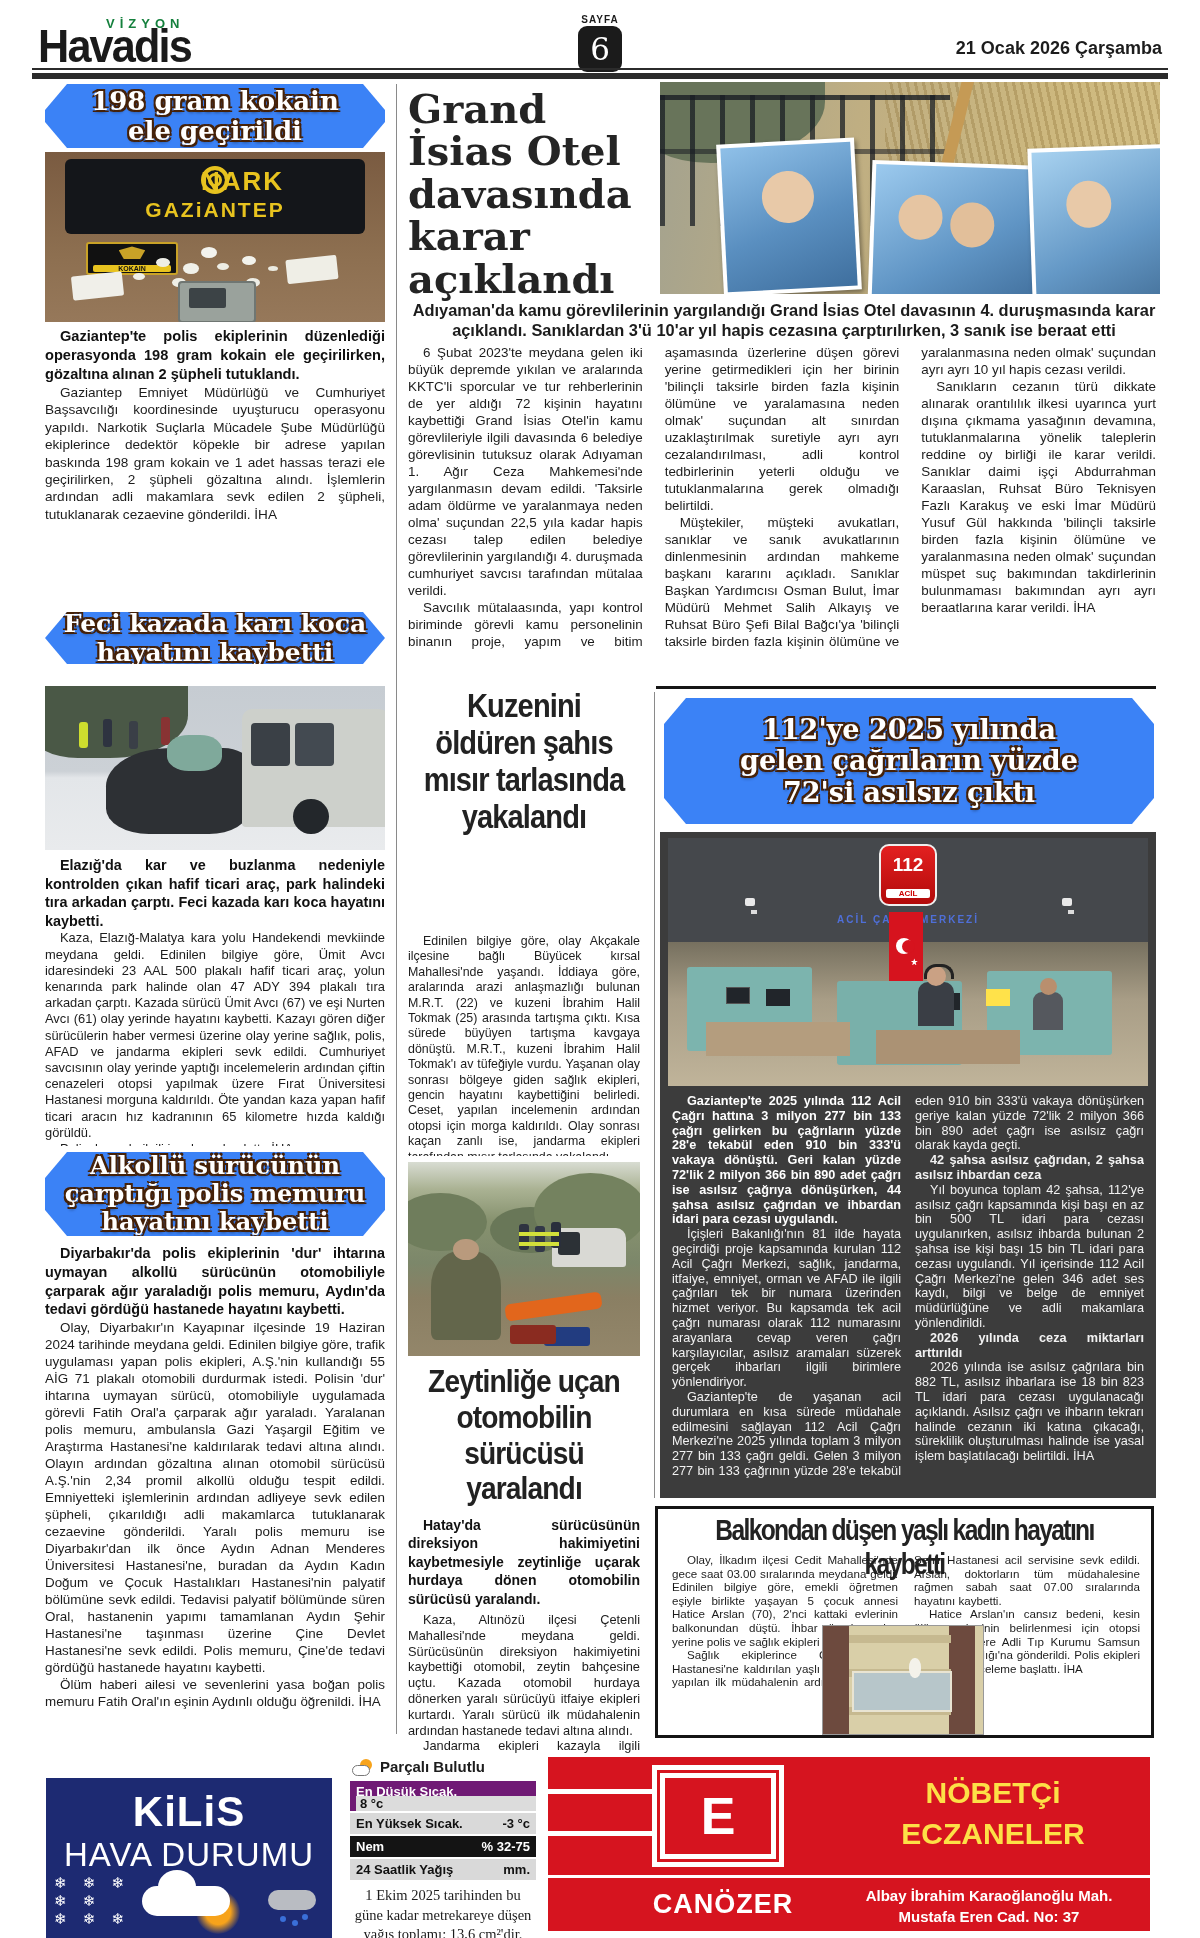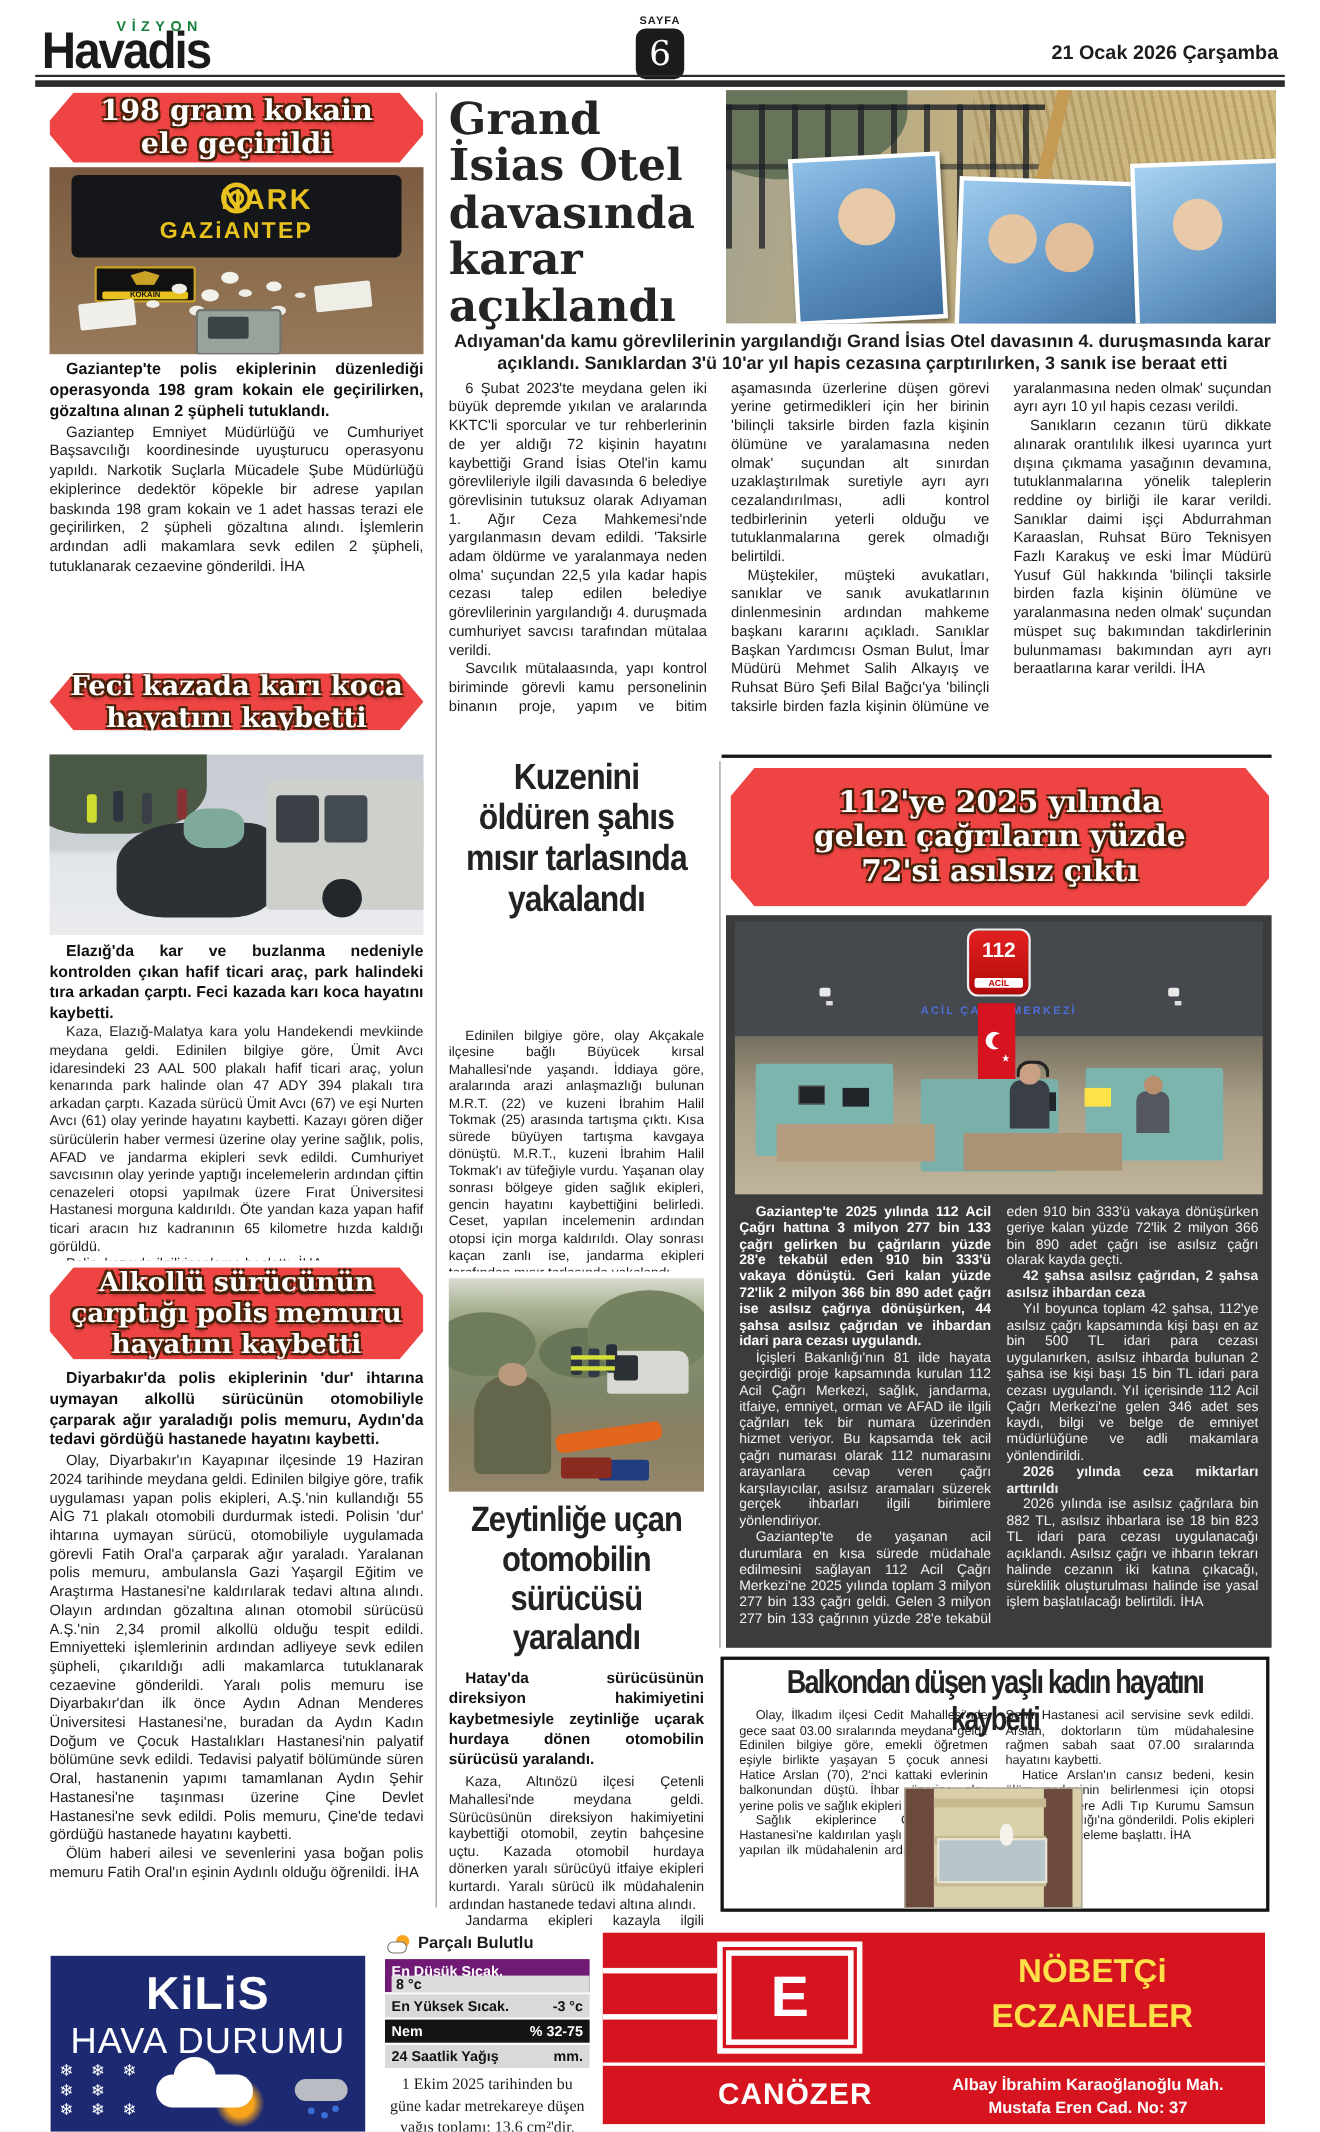--- a/index.html
+++ b/index.html
@@ -12,21 +12,21 @@
   .brandtop{font-size:13px;font-weight:bold;letter-spacing:5px;color:#15803d;}
   .brand{font-size:47px;font-weight:bold;letter-spacing:-2px;color:#1a1a1a;
          font-family:"Liberation Sans",sans-serif;transform:scaleX(.92);transform-origin:left;}
   .sayfa{font-size:10px;font-weight:bold;letter-spacing:1px;text-align:center;}
   .pagenum{background:#1b1b1b;color:#fff;border-radius:9px;text-align:center;
            font-family:"DejaVu Serif",serif;font-size:31px;line-height:46px;}
   .hdate{font-size:18px;font-weight:bold;text-align:right;}
   .rule{background:#2b2b2b;}
 
   
-  .banner{background:#ef4444;color:#fff;text-align:center;
+  .banner{background:#3b82f6;color:#fff;text-align:center;
           font-family:"DejaVu Serif",serif;font-weight:bold;
           display:flex;align-items:center;justify-content:center;
           clip-path:polygon(22px 0,calc(100% - 22px) 0,100% 26px,100% calc(100% - 26px),
                     calc(100% - 22px) 100%,22px 100%,0 calc(100% - 26px),0 26px);
           text-shadow:-2px -2px 0 #452108,2px -2px 0 #452108,-2px 2px 0 #452108,
                       2px 2px 0 #452108,0 3px 3px rgba(0,0,0,.35);}
   .banner .t{line-height:1.16;}
 
   
   .cond{font-weight:bold;letter-spacing:-1px;text-align:center;line-height:1.12;

